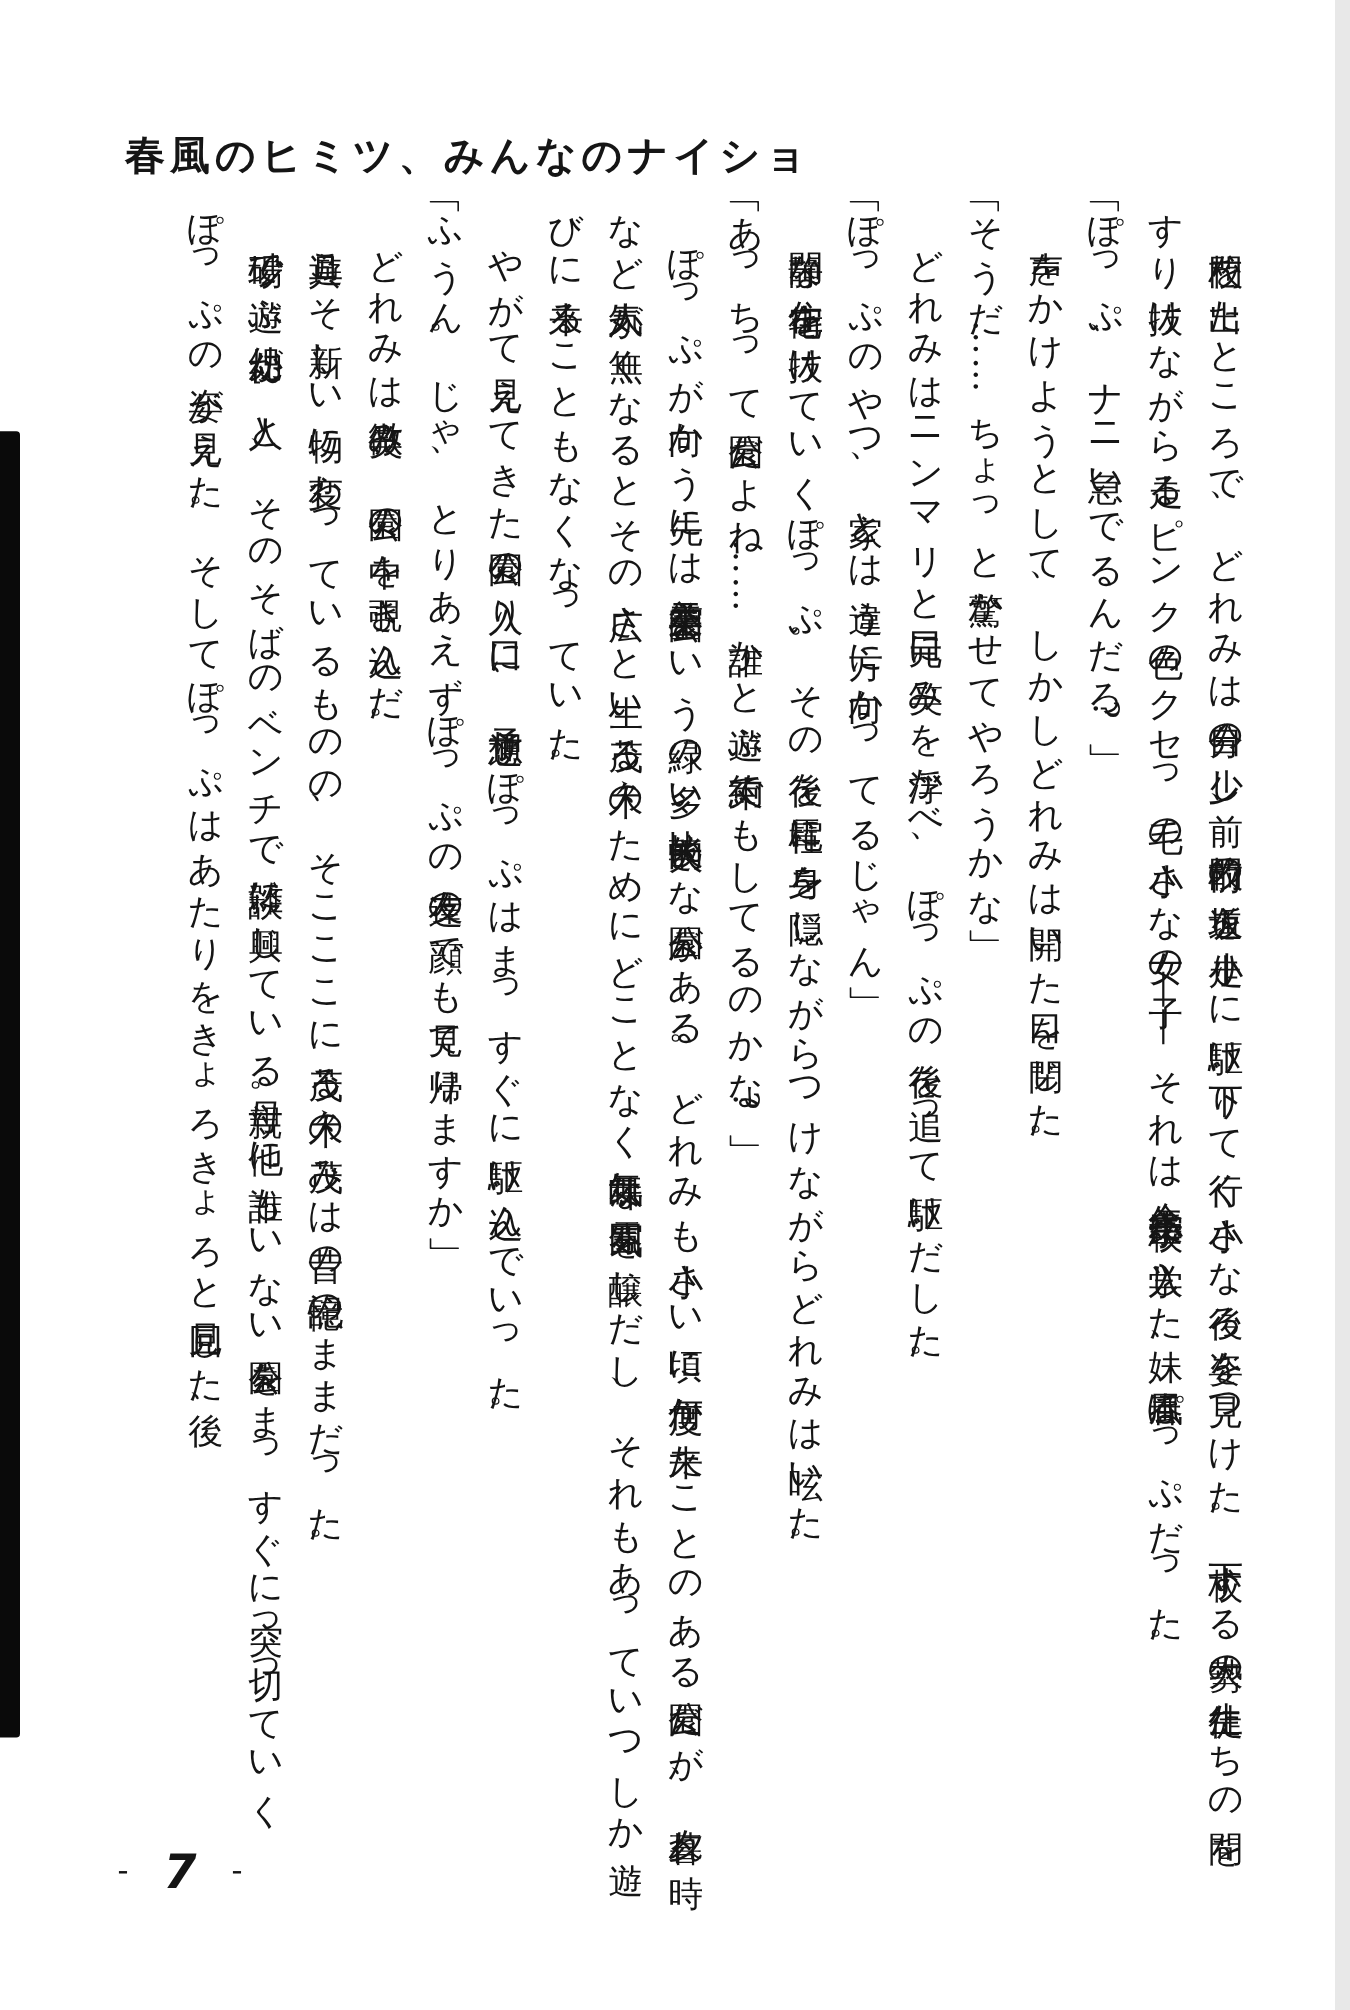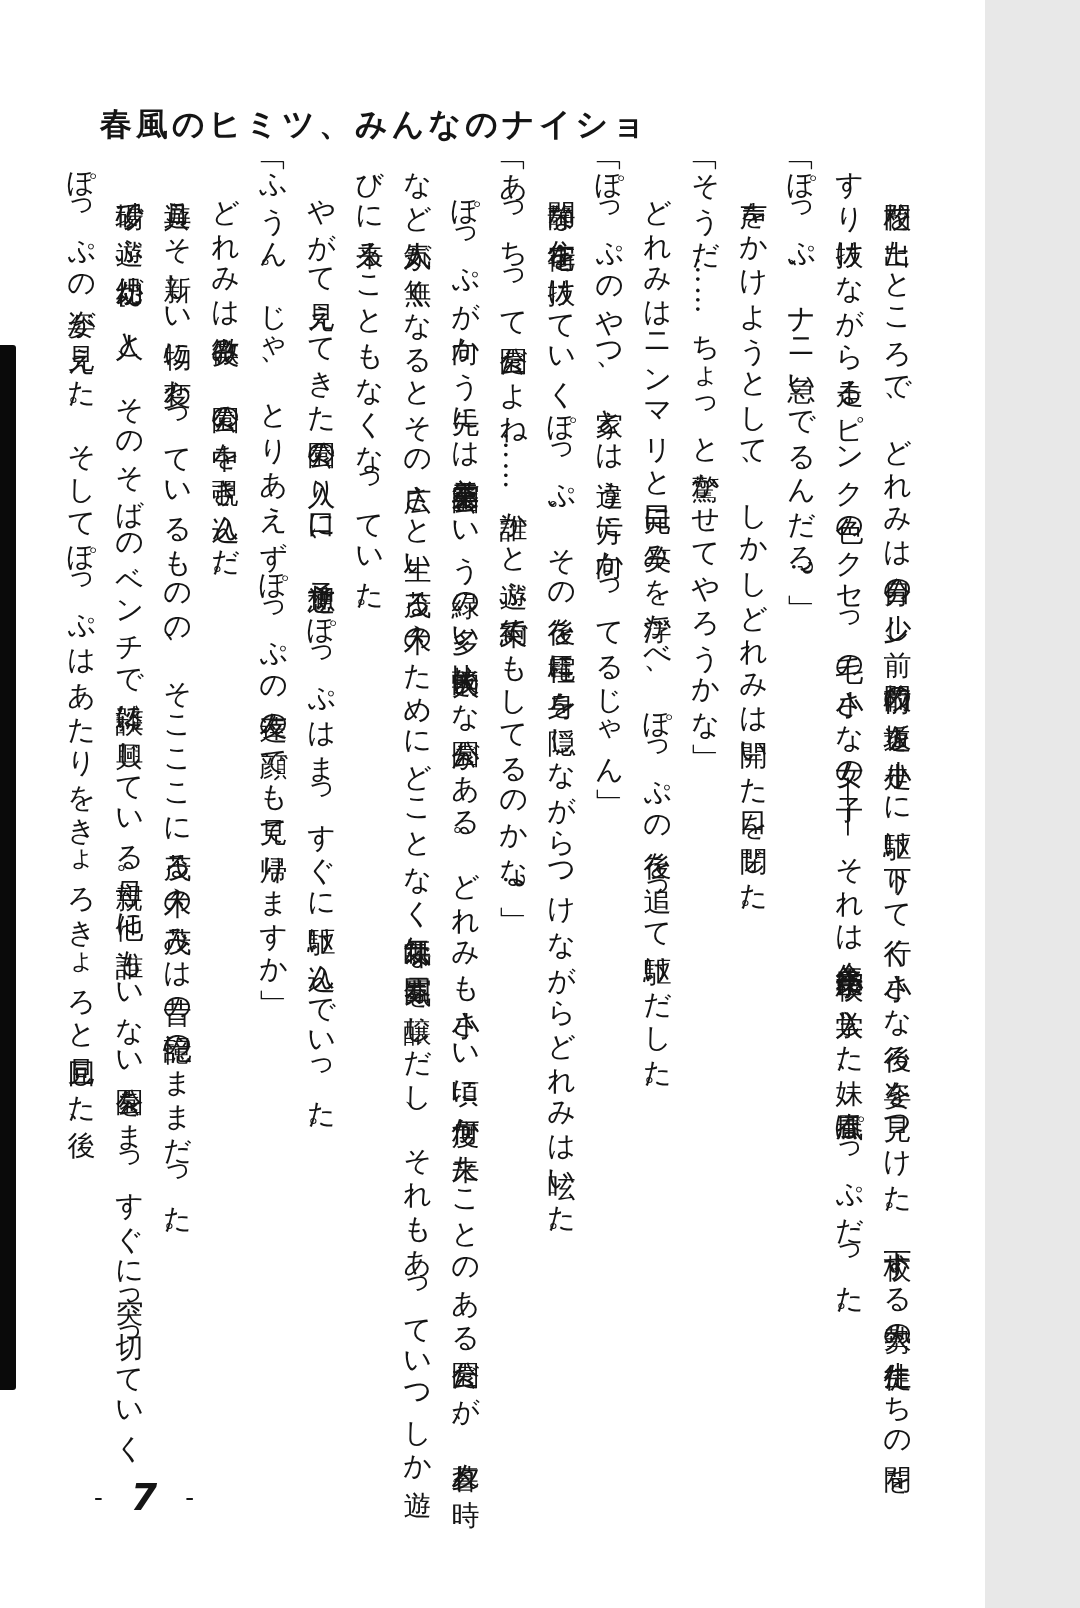--- a/index.html
+++ b/index.html
@@ -2,21 +2,21 @@
 <html lang="ja"><head>
 <meta charset="utf-8">
 <style>
   html, body {
     margin: 0;
     padding: 0;
     background: #e8e8e8;
   }
   .page {
     position: relative;
-    width: 985px;
+    width: 1068px;
     height: 1608px;
     background: #ffffff;
     overflow: hidden;
     font-family: "DejaVu Serif", serif;
     color: #151515;
   }
   
   .scan-bar {
     position: absolute;
     left: 0;

